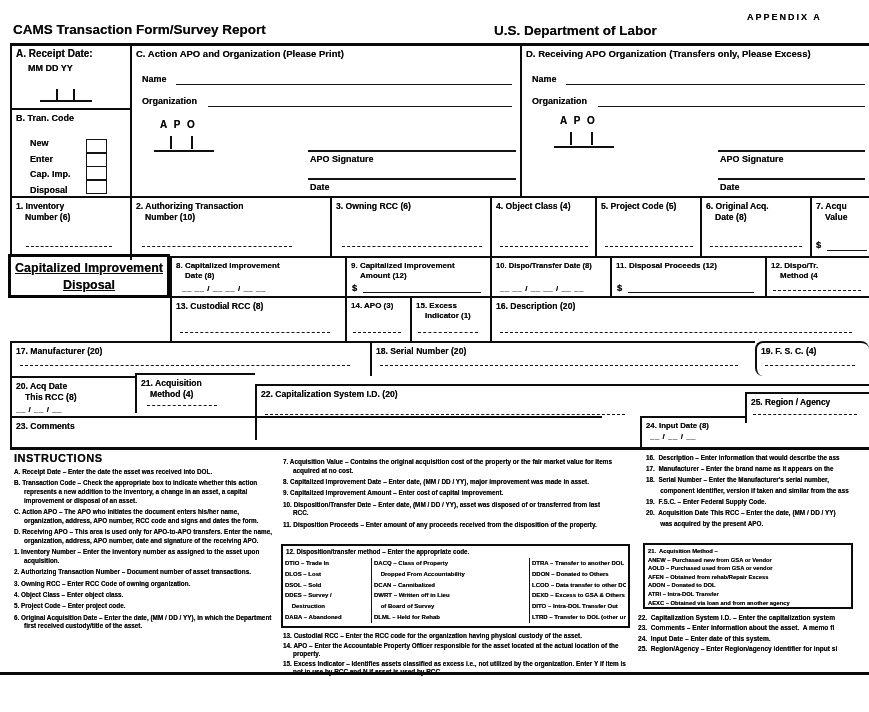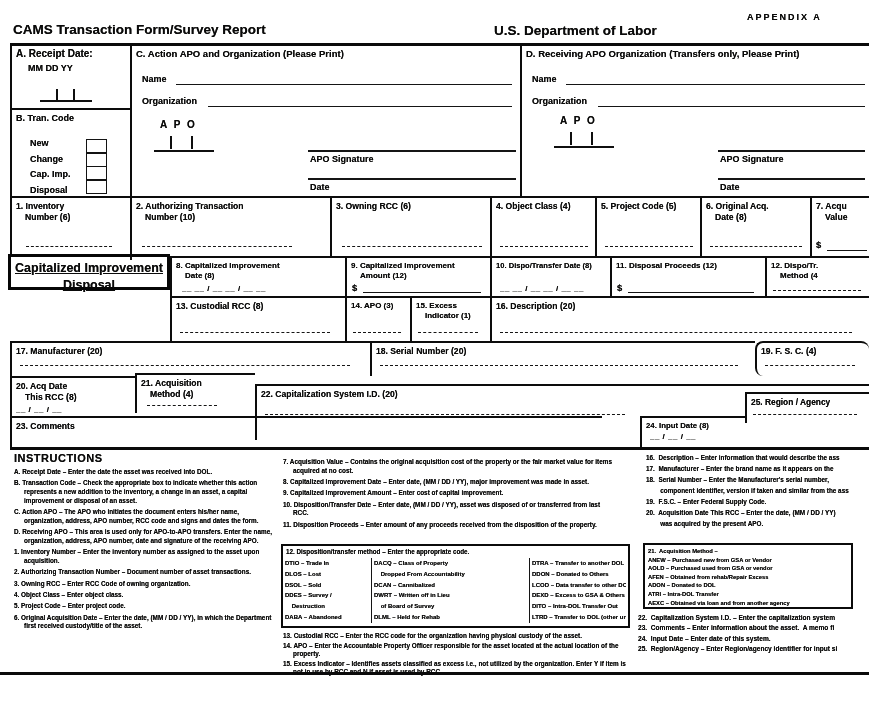--- a/index.html
+++ b/index.html
@@ -52,21 +52,21 @@
     <div class="tickline" style="left:28px;top:44px;width:52px;height:10px;">
       <span class="tick" style="left:16px;top:-1px;height:11px;"></span>
       <span class="tick" style="left:33px;top:-1px;height:11px;"></span>
     </div>
   </div>
 
   <div class="cell bl" style="left:10px;top:110px;width:120px;height:86px;">
     <div class="secletter" style="font-size:9px;">B.  Tran. Code</div>
     <div class="abs" style="left:18px;top:28px;font-size:9px;font-weight:bold;">
         <div style="height:15.5px;">New</div>
-        <div style="height:15.5px;">Change</div>
+        <div style="height:15.5px;">Enter</div>
         <div style="height:15.5px;">Cap. Imp.</div>
         <div style="height:15.5px;">Disposal</div>
       </div>
     <div class="cbx" style="left:74px;top:29px;"></div>
     <div class="cbx" style="left:74px;top:42.5px;"></div>
     <div class="cbx" style="left:74px;top:56px;"></div>
     <div class="cbx" style="left:74px;top:69.5px;"></div>
   </div>
 
   <div class="cell bl" style="left:130px;top:46px;width:390px;height:150px;">
@@ -80,21 +80,21 @@
       <span class="tick" style="left:16px;top:2px;height:13px;"></span>
       <span class="tick" style="left:37px;top:2px;height:13px;"></span>
     </div>
     <div class="sline" style="left:176px;top:104px;width:208px;border-bottom-width:2px;"></div>
     <div class="smlabel" style="left:178px;top:108px;">APO Signature</div>
     <div class="sline" style="left:176px;top:132px;width:208px;border-bottom-width:2px;"></div>
     <div class="smlabel" style="left:178px;top:136px;">Date</div>
   </div>
 
   <div class="cell bl" style="left:520px;top:46px;width:349px;height:150px;">
-    <div class="secletter">D.  Receiving APO Organization (Transfers only, Please Print)</div>
+    <div class="secletter">D.  Receiving APO Organization (Transfers only, Please Excess)</div>
     <div class="smlabel" style="left:10px;top:28px;">Name</div>
     <div class="sline" style="left:44px;top:38px;width:299px;"></div>
     <div class="smlabel" style="left:10px;top:50px;">Organization</div>
     <div class="sline" style="left:76px;top:60px;width:267px;"></div>
     <div class="smlabel" style="left:38px;top:70px;font-size:10px;letter-spacing:2px;">A P O</div>
     <div class="tickline" style="left:32px;top:84px;width:60px;height:16px;">
       <span class="tick" style="left:16px;top:2px;height:13px;"></span>
       <span class="tick" style="left:37px;top:2px;height:13px;"></span>
     </div>
     <div class="sline" style="left:196px;top:104px;width:147px;border-bottom-width:2px;"></div>
@@ -130,21 +130,21 @@
     <div class="l2">Date  (8)</div>
     <div class="dash" style="left:8px;top:48px;width:92px;"></div>
   </div>
   <div class="cell bt bl" style="left:810px;top:196px;width:59px;height:60px;">
     <div>7.  Acqu</div>
     <div class="l2">Value</div>
     <div class="abs" style="left:4px;top:42px;font-size:9.5px;font-weight:bold;">$</div>
     <div class="sline" style="left:15px;top:52px;width:40px;"></div>
   </div>
 
-  <div class="capbox" style="left:8px;top:254px;width:162px;height:36px;text-align:center;">
+  <div class="capbox" style="left:8px;top:254px;width:162px;height:44px;text-align:center;">
     <div>Capitalized Improvement</div>
     <div>Disposal</div>
   </div>
   <div class="cell bt bl" style="left:170px;top:256px;width:175px;height:40px;font-size:8px;line-height:9.5px;">
     <div>8.  Capitalized Improvement</div>
     <div class="l2">Date  (8)</div>
     <div class="dashtxt" style="left:10px;top:26px;">__ __ / __ __ / __ __</div>
   </div>
   <div class="cell bt bl" style="left:345px;top:256px;width:145px;height:40px;font-size:8px;line-height:9.5px;">
     <div>9.  Capitalized Improvement</div>

